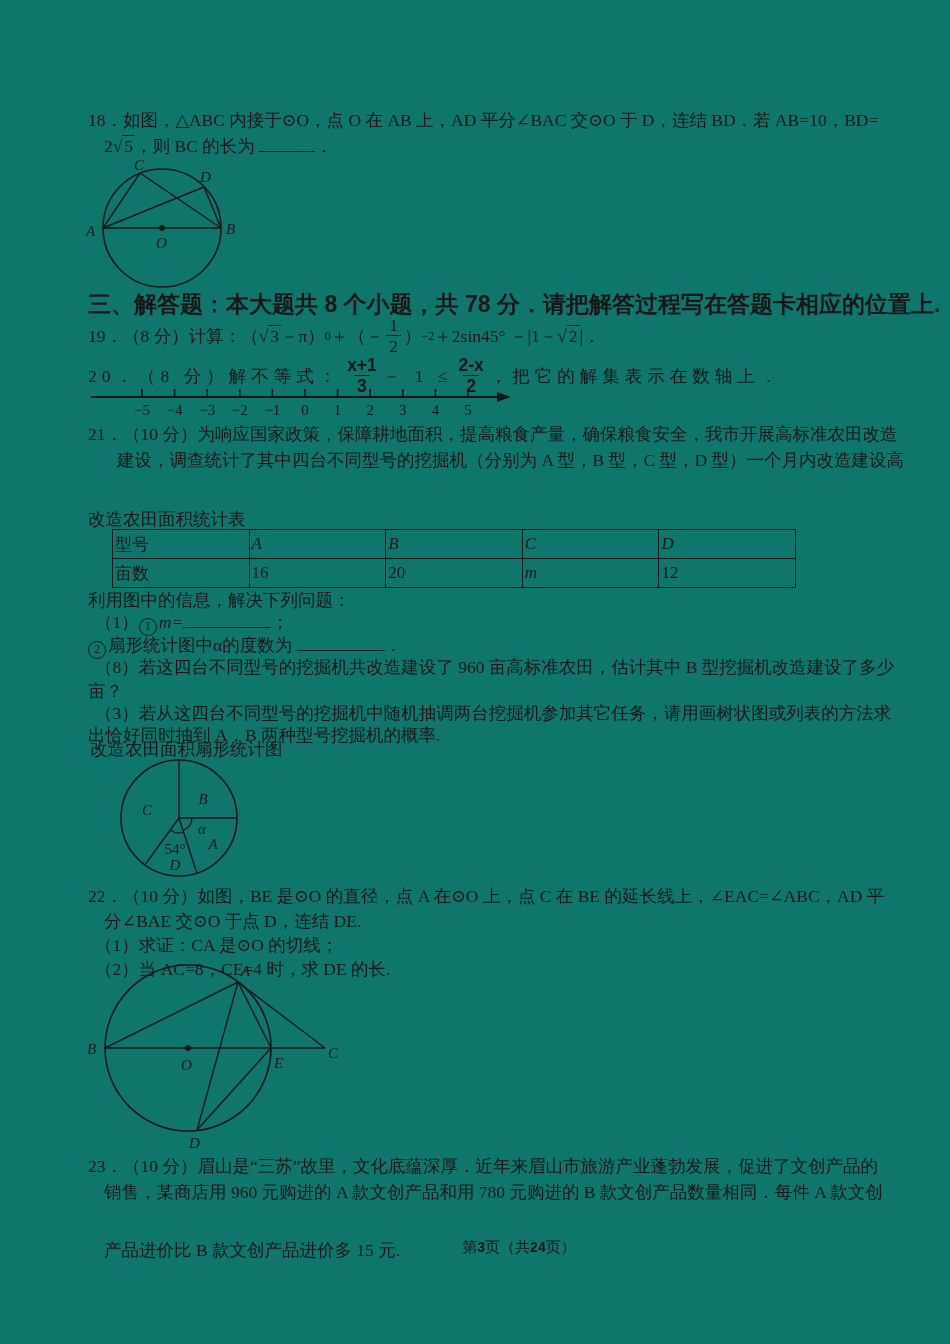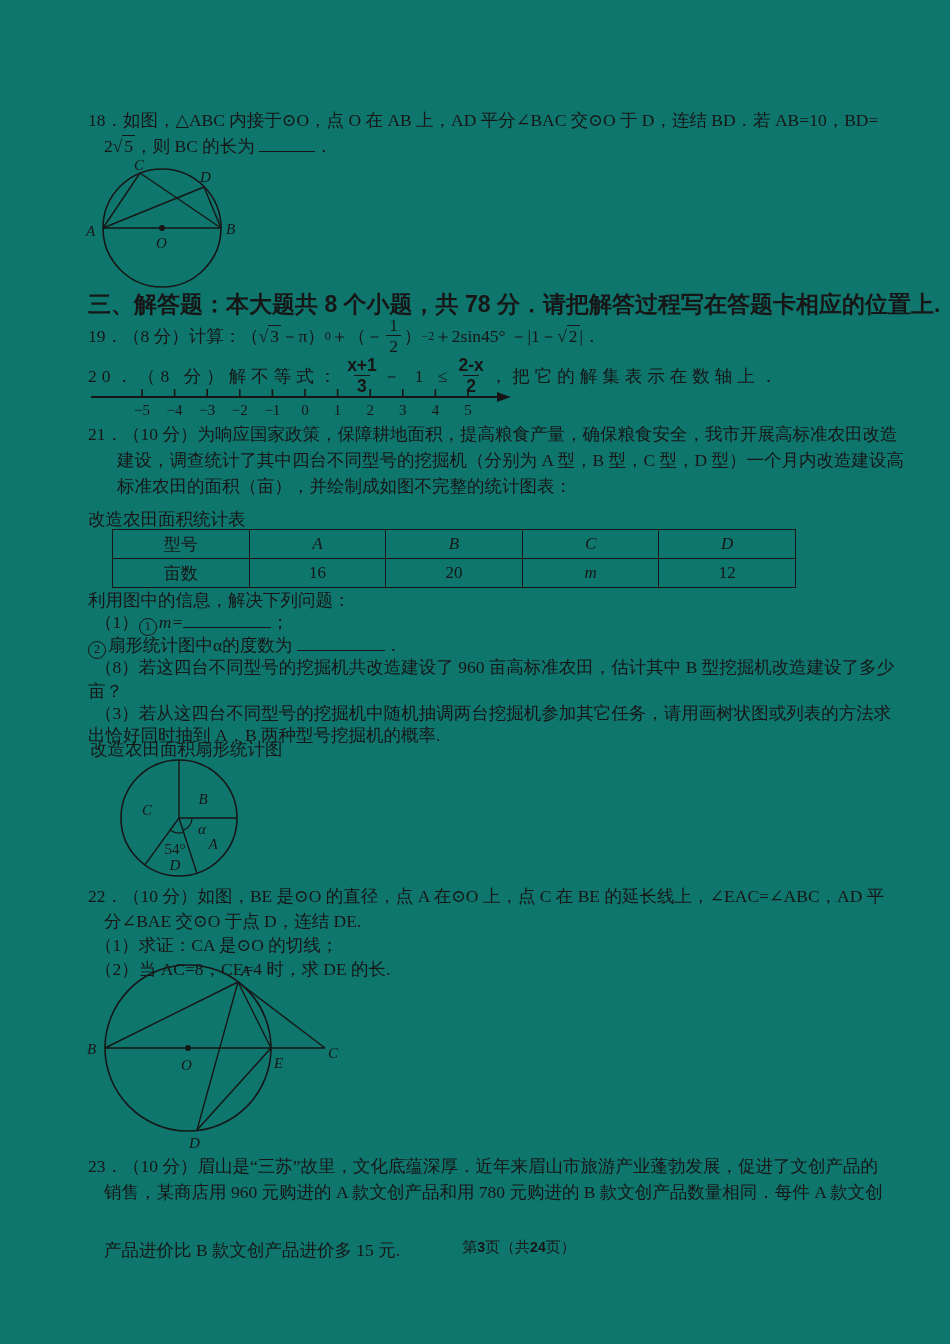--- a/index.html
+++ b/index.html
@@ -16,21 +16,21 @@
   .frac .num{display:block;padding:0 3px;line-height:1.05;}
   .frac .den{display:block;border-top:1.6px solid #161616;padding:0 3px;line-height:1.15;}
   .frac19{font-family:"Liberation Serif","DejaVu Serif",serif;font-weight:normal;}
   .rad{border-top:1.4px solid #161616;padding:0 2px;}
   .sqrt{white-space:nowrap;}
   sup{font-size:12px;}
   .blank{display:inline-block;border-bottom:1.6px solid #161616;height:17px;vertical-align:baseline;}
   .circnum{display:inline-flex;width:16px;height:16px;border:1.3px solid #161616;border-radius:50%;align-items:center;justify-content:center;font-size:12px;margin:0 2px 0 0;vertical-align:-2px;}
   .wide{letter-spacing:5px;}
   table.stat{border-collapse:collapse;table-layout:fixed;width:684px;}
-  table.stat td{border:1.6px solid #161616;text-align:center;font-size:17px;height:26px;padding:1px 2px;}
+  table.stat td{border:1.6px solid #161616;text-align:left;font-size:17px;height:26px;padding:1px 2px;}
   .var{font-style:italic;}
   svg text{font-size:15px;font-style:italic;font-family:"Liberation Serif","DejaVu Serif",serif;fill:#161616;}
   svg text.up{font-style:normal;}
   .footer{font-size:15px;padding-left:44px;}
   .footer b{font-family:"Liberation Sans","DejaVu Sans",sans-serif;font-size:14px;}
 </style>
 </head>
 <body>
 
 <div id="page">
@@ -117,21 +117,20 @@
       <text class="up" x="252.6" y="32" text-anchor="middle">1</text>
       <text class="up" x="285.2" y="32" text-anchor="middle">2</text>
       <text class="up" x="317.8" y="32" text-anchor="middle">3</text>
       <text class="up" x="350.4" y="32" text-anchor="middle">4</text>
       <text class="up" x="383" y="32" text-anchor="middle">5</text>
     </g>
   </svg>
 
   <div class="abs tline" style="left:88px;top:422px;">21．（10 分）为响应国家政策，保障耕地面积，提高粮食产量，确保粮食安全，我市开展高标准农田改造</div>
   <div class="abs tline" style="left:117px;top:448px;">建设，调查统计了其中四台不同型号的挖掘机（分别为 A 型，B 型，C 型，D 型）一个月内改造建设高</div>
-  <div class="abs tline" style="left:117px;top:474px;">标准农田的面积（亩），并绘制成如图不完整的统计图表：</div>
 
   <div class="abs tline" style="left:88px;top:507px;">改造农田面积统计表</div>
   <table class="stat abs" style="left:112px;top:529px;">
     <tbody>
         <tr>
       <td>型号</td>
       <td class="var">A</td>
       <td class="var">B</td>
       <td class="var">C</td>
       <td class="var">D</td>

